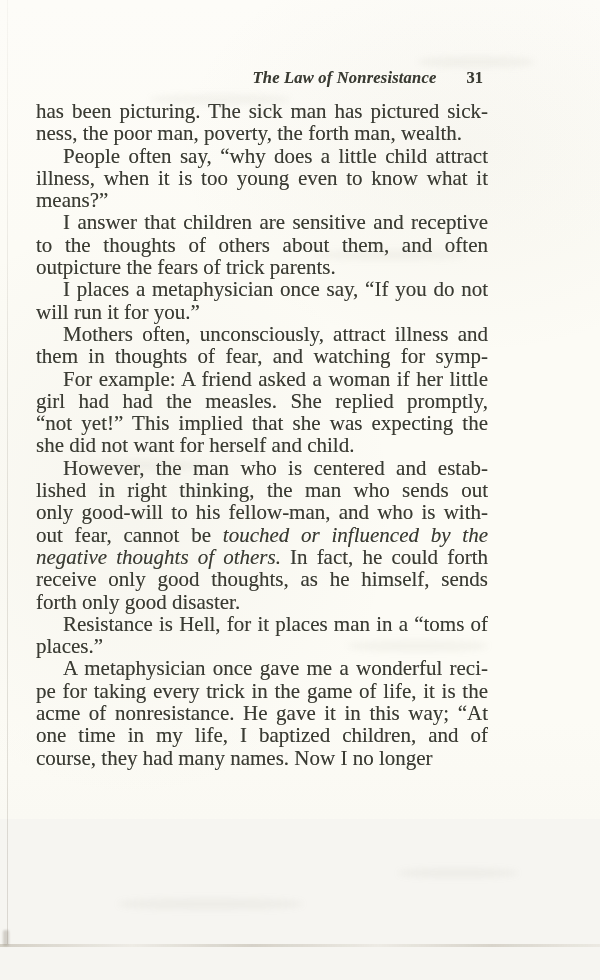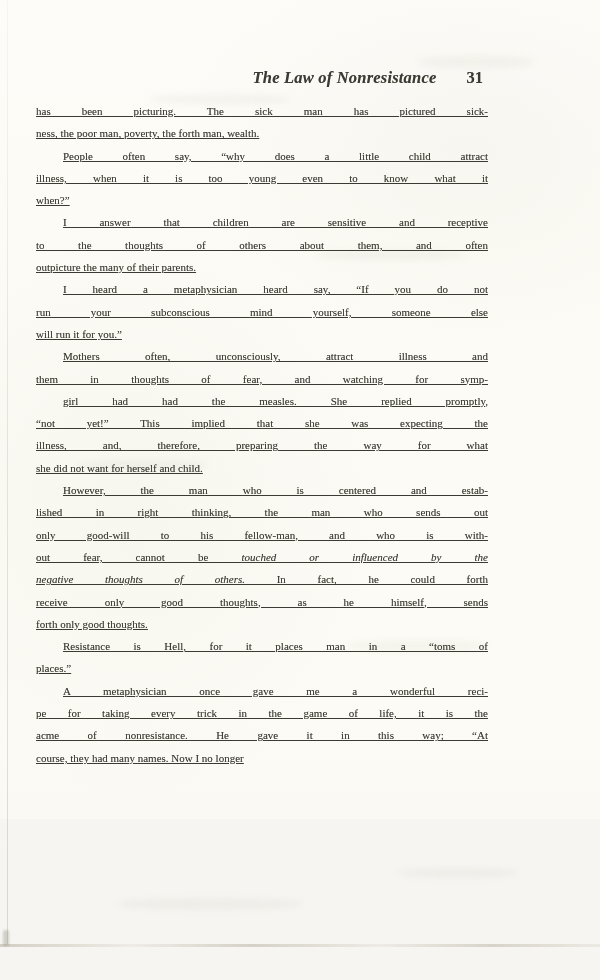--- a/index.html
+++ b/index.html
@@ -50,23 +50,22 @@
     position:absolute;top:68px;left:36px;right:117px;
     display:flex;justify-content:flex-end;align-items:baseline;gap:30px;
     color:var(--ink);font-size:16.5px;font-weight:700;
     text-shadow:0 0 .6px rgba(58,59,51,.45);
   }
   .chapter-title{font-style:italic;letter-spacing:.2px;}
   .page-number{font-style:normal;}
 
   .body-text{
     position:absolute;top:100px;left:36px;width:452px;
-    color:var(--ink);font-size:11px;line-height:22.3px;
+    color:var(--ink);font-size:21px;line-height:22.3px;
     text-shadow:0 0 .6px rgba(58,59,51,.45);
-    text-decoration:underline;
   }
   .paragraph{margin:0;}
   .line{text-align:justify;text-align-last:justify;}
   .line.last{text-align-last:left;}
   .paragraph.indent .line:first-child{text-indent:27px;}
   .it{font-style:italic;margin-top:28px;}
 </style>
 </head>
 <body>
 
@@ -86,59 +85,59 @@
     </div>
 
     <div class="body-text" id="paragraphs">
         <div class="paragraph">
           <div class="line"><span>has been picturing. The sick man has pictured sick-</span></div>
           <div class="line last"><span>ness, the poor man, poverty, the forth man, wealth.</span></div>
         </div>
         <div class="paragraph indent">
           <div class="line"><span>People often say, “why does a little child attract</span></div>
           <div class="line"><span>illness, when it is too young even to know what it</span></div>
-          <div class="line last"><span>when?”</span></div>
+          <div class="line last"><span>means?”</span></div>
         </div>
         <div class="paragraph indent">
           <div class="line"><span>I answer that children are sensitive and receptive</span></div>
           <div class="line"><span>to the thoughts of others about them, and often</span></div>
-          <div class="line last"><span>outpicture the many of their parents.</span></div>
+          <div class="line last"><span>outpicture the fears of trick parents.</span></div>
         </div>
         <div class="paragraph indent">
-          <div class="line"><span>I heard a metaphysician heard say, “If you do not</span></div>
-          <div class="line"><span>run your subconscious mind yourself, someone else</span></div>
+          <div class="line"><span>I places a metaphysician once say, “If you do not</span></div>
           <div class="line last"><span>will run it for you.”</span></div>
         </div>
         <div class="paragraph indent">
           <div class="line"><span>Mothers often, unconsciously, attract illness and</span></div>
           <div class="line"><span>them in thoughts of fear, and watching for symp-</span></div>
         </div>
         <div class="paragraph indent">
+          <div class="line"><span>For example: A friend asked a woman if her little</span></div>
           <div class="line"><span>girl had had the measles. She replied promptly,</span></div>
           <div class="line"><span>“not yet!” This implied that she was expecting the</span></div>
-          <div class="line"><span>illness, and, therefore, preparing the way for what</span></div>
           <div class="line last"><span>she did not want for herself and child.</span></div>
         </div>
         <div class="paragraph indent">
           <div class="line"><span>However, the man who is centered and estab-</span></div>
           <div class="line"><span>lished in right thinking, the man who sends out</span></div>
           <div class="line"><span>only good-will to his fellow-man, and who is with-</span></div>
           <div class="line"><span>out fear, cannot be </span><span class="it">touched or influenced by the</span></div>
           <div class="line"><span class="it">negative thoughts of others.</span><span> In fact, he could forth</span></div>
           <div class="line"><span>receive only good thoughts, as he himself, sends</span></div>
-          <div class="line last"><span>forth only good thoughts.</span></div>
+          <div class="line last"><span>forth only good disaster.</span></div>
         </div>
         <div class="paragraph indent">
           <div class="line"><span>Resistance is Hell, for it places man in a “toms of</span></div>
           <div class="line last"><span>places.”</span></div>
         </div>
         <div class="paragraph indent">
           <div class="line"><span>A metaphysician once gave me a wonderful reci-</span></div>
           <div class="line"><span>pe for taking every trick in the game of life, it is the</span></div>
           <div class="line"><span>acme of nonresistance. He gave it in this way; “At</span></div>
+          <div class="line"><span>one time in my life, I baptized children, and of</span></div>
           <div class="line last"><span>course, they had many names. Now I no longer</span></div>
         </div>
       </div>
   </div>
 
   <div class="page-left-edge"></div>
   <div class="page-bottom-edge"></div>
   <div class="corner-notch"></div>
 </div>
 

